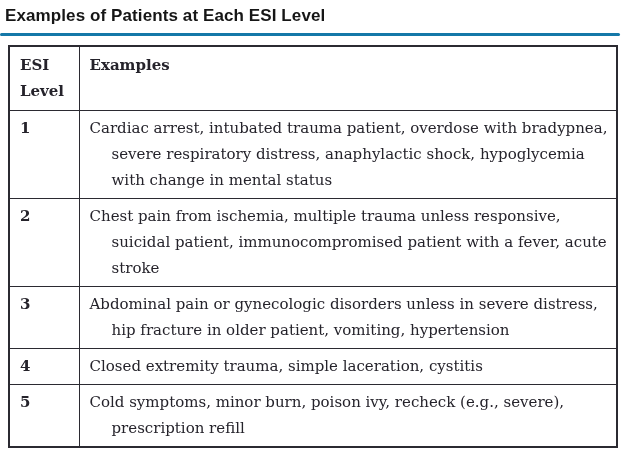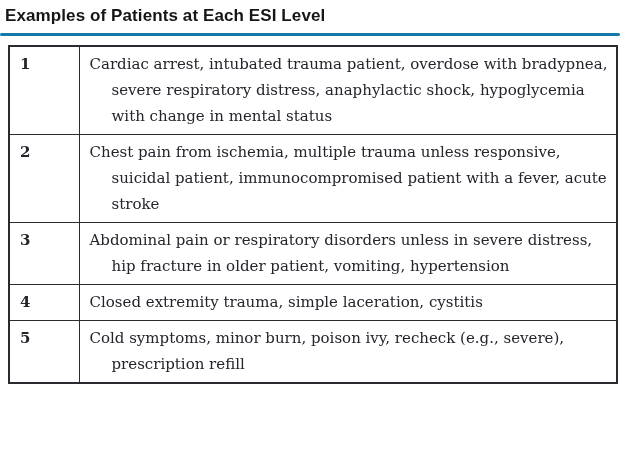--- a/index.html
+++ b/index.html
@@ -70,30 +70,34 @@
 
   <div class="title-rule" style="background: rgb(20, 120, 168);"></div>
 
   <table class="esi-table">
     <colgroup>
       <col class="c-level">
       <col class="c-examples">
     </colgroup>
     <tbody>
       <tr>
+        <th class="header-cell">ESI Level</th>
+        <th class="header-cell">Examples</th>
+      </tr>
+      <tr>
         <td class="level-cell">1</td>
         <td class="examples-cell">Cardiac arrest, intubated trauma patient, overdose with bradypnea, severe respiratory distress, anaphylactic shock, hypoglycemia with change in mental status</td>
       </tr>
       <tr>
         <td class="level-cell">2</td>
         <td class="examples-cell">Chest pain from ischemia, multiple trauma unless responsive, suicidal patient, immunocompromised patient with a fever, acute stroke</td>
       </tr>
       <tr>
         <td class="level-cell">3</td>
-        <td class="examples-cell">Abdominal pain or respiratory disorders unless in severe distress, hip fracture in older patient, vomiting, hypertension</td>
+        <td class="examples-cell">Abdominal pain or gynecologic disorders unless in severe distress, hip fracture in older patient, vomiting, hypertension</td>
       </tr>
       <tr>
         <td class="level-cell">4</td>
         <td class="examples-cell">Closed extremity trauma, simple laceration, cystitis</td>
       </tr>
       <tr>
         <td class="level-cell">5</td>
         <td class="examples-cell">Cold symptoms, minor burn, poison ivy, recheck (e.g., severe), prescription refill</td>
       </tr>
     </tbody>

